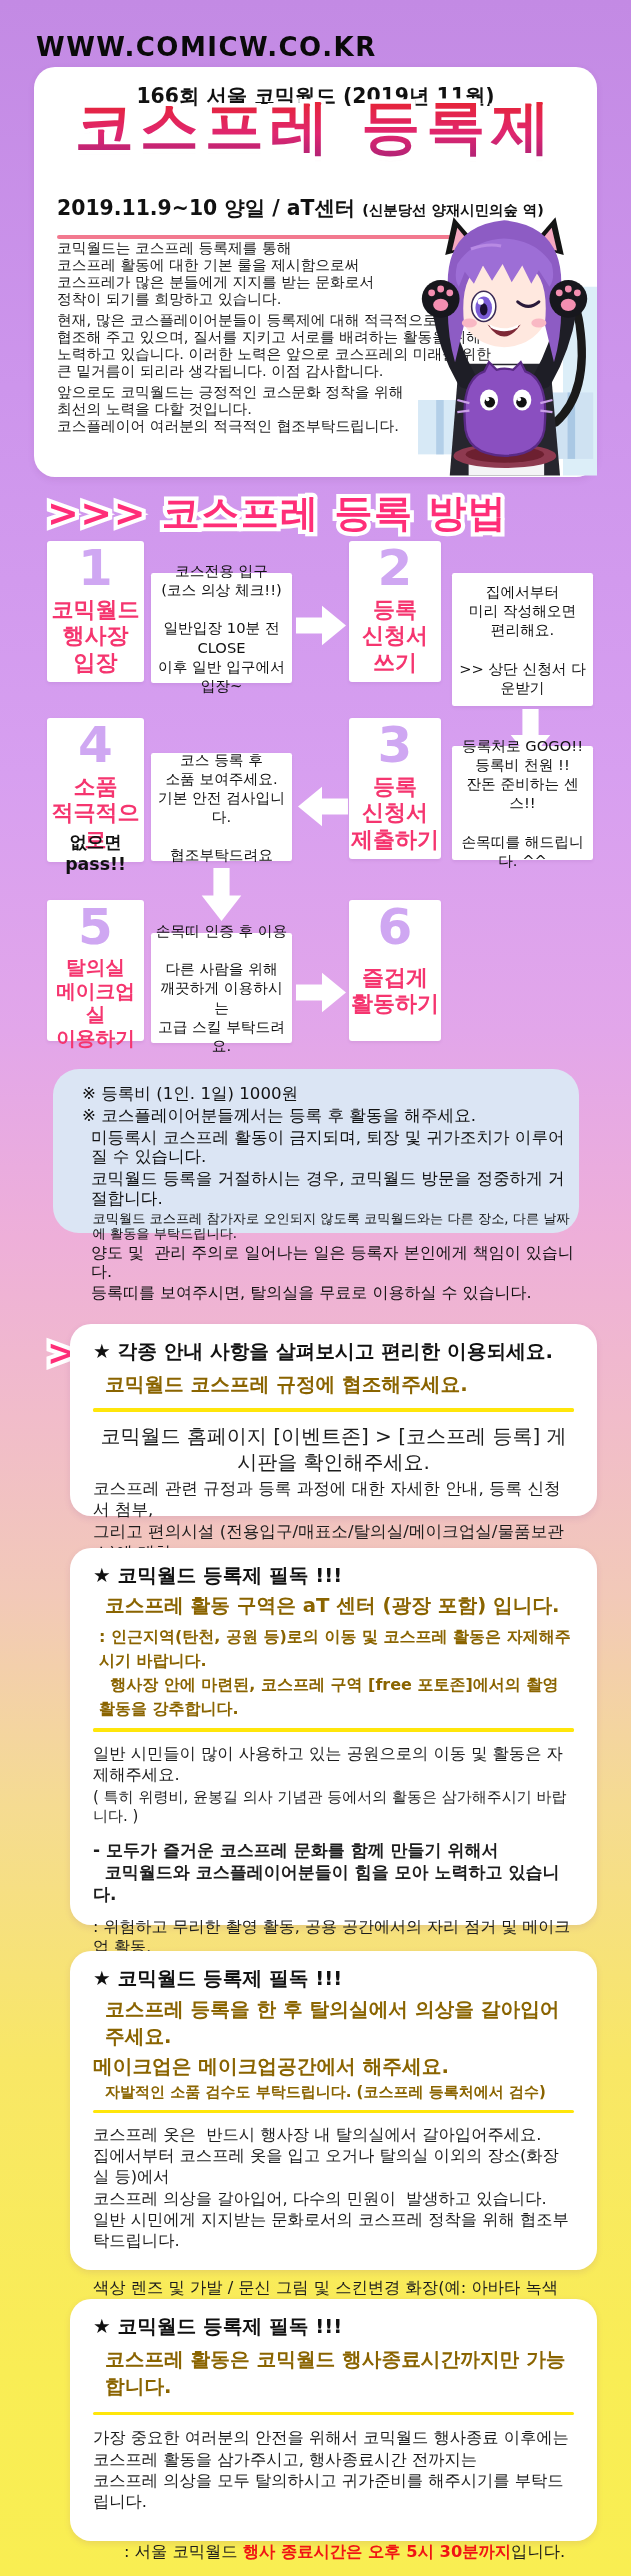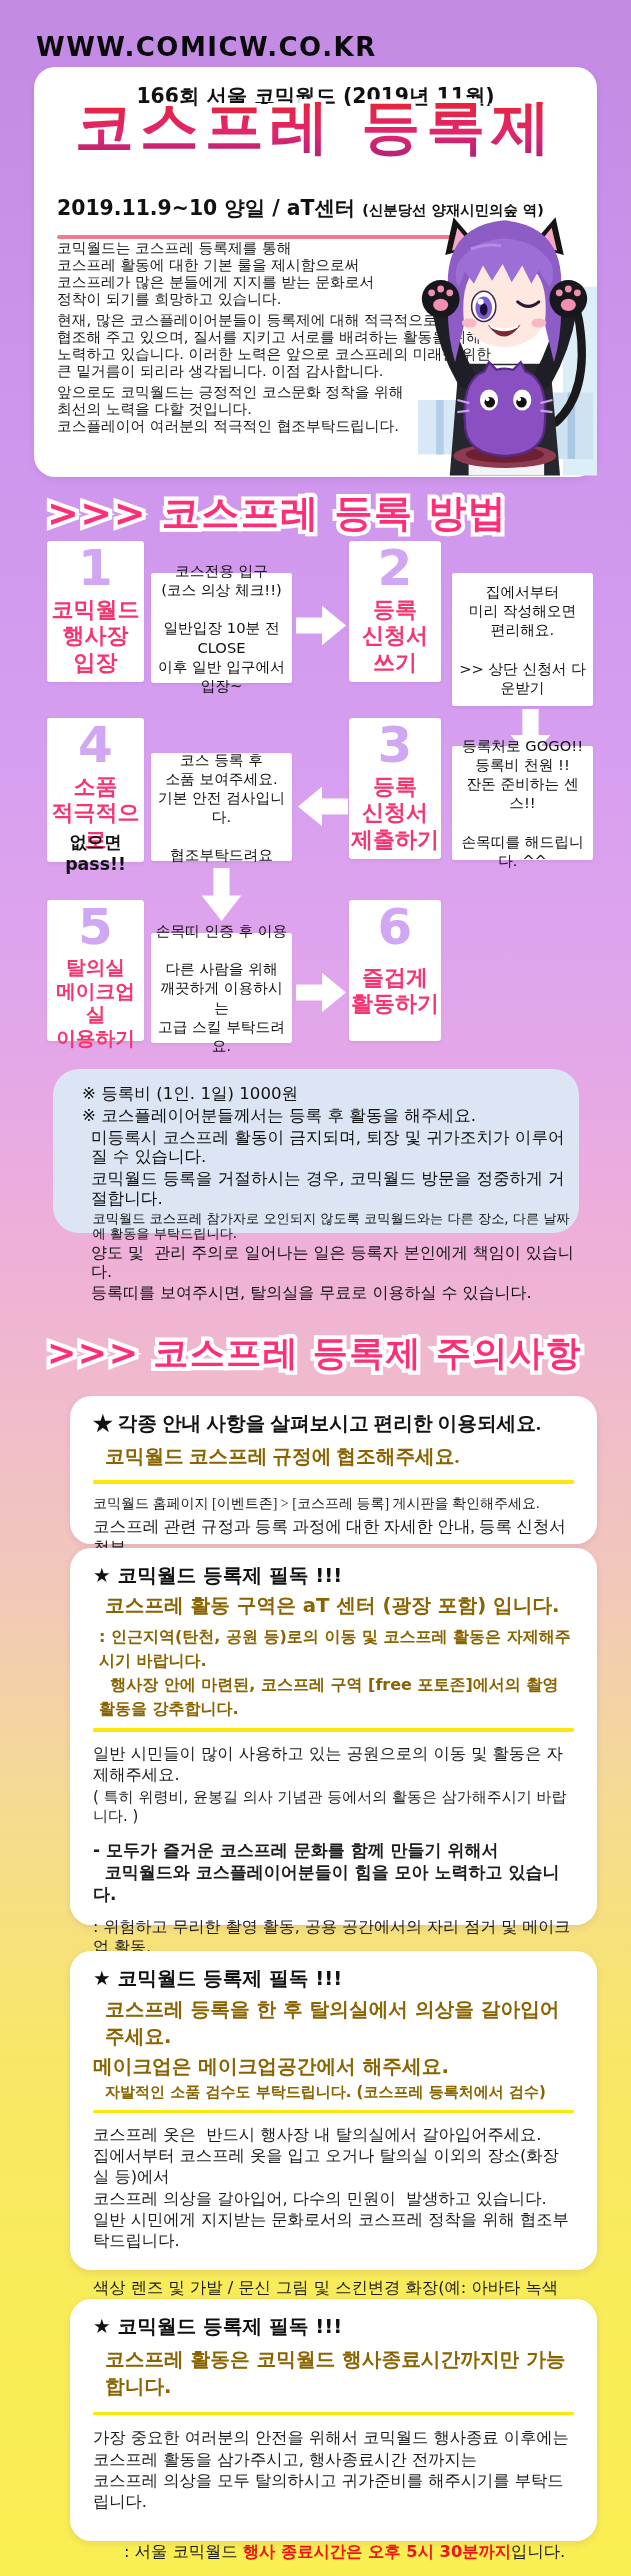--- a/index.html
+++ b/index.html
@@ -259,25 +259,25 @@
     <div class="ln small">코믹월드 코스프레 참가자로 오인되지 않도록 코믹월드와는 다른 장소, 다른 날짜에 활동을 부탁드립니다.</div>
     <div class="ln indent" style="font-size:16px;">양도 및  관리 주의로 일어나는 일은 등록자 본인에게 책임이 있습니다.</div>
     <div class="ln indent" style="font-size:16px;">등록띠를 보여주시면, 탈의실을 무료로 이용하실 수 있습니다.</div>
   </div>
 
   <div class="abs layered sec-title" style="left:47px;top:1277px;width:545px;">
     <span class="stroke" style="font-size:35px;">&gt;&gt;&gt; 코스프레 등록제 주의사항</span>
     <span class="fill" style="font-size:35px;">&gt;&gt;&gt; 코스프레 등록제 주의사항</span>
   </div>
 
-  <div class="abs card rule-card" style="top:1396px;height:148px;font-family:Liberation Serif, serif;">
+  <div class="abs card rule-card" style="top:1324px;height:192px;">
     <div class="rc-heading mb8">★ 각종 안내 사항을 살펴보시고 편리한 이용되세요.</div>
     <div class="rc-sub mb14">코믹월드 코스프레 규정에 협조해주세요.</div>
     <div class="rc-divider mb14"></div>
-    <div class="rc-body rc-red mb4" style="font-size:14px;">코믹월드 홈페이지 [이벤트존] &gt; [코스프레 등록] 게시판을 확인해주세요.</div>
+    <div class="rc-body rc-red mb4" style="font-size:20px;text-align:center;">코믹월드 홈페이지 [이벤트존] &gt; [코스프레 등록] 게시판을 확인해주세요.</div>
     <div class="rc-body rc-blue" style="font-size:16.6px;">코스프레 관련 규정과 등록 과정에 대한 자세한 안내, 등록 신청서 첨부,
 그리고 편의시설 (전용입구/매표소/탈의실/메이크업실/물품보관소)에 대한
 이용 방법이 자세히 안내되어 있습니다.</div>
   </div>
 
   <div class="abs card rule-card" style="top:1548px;height:377px;">
     <div class="rc-heading mb4">★ 코믹월드 등록제 필독 !!!</div>
     <div class="rc-sub mb8">코스프레 활동 구역은 aT 센터 (광장 포함) 입니다.</div>
     <div class="rc-brown mb10">: 인근지역(탄천, 공원 등)로의 이동 및 코스프레 활동은 자제해주시기 바랍니다.
   행사장 안에 마련된, 코스프레 구역 [free 포토존]에서의 촬영 활동을 강추합니다.</div>

